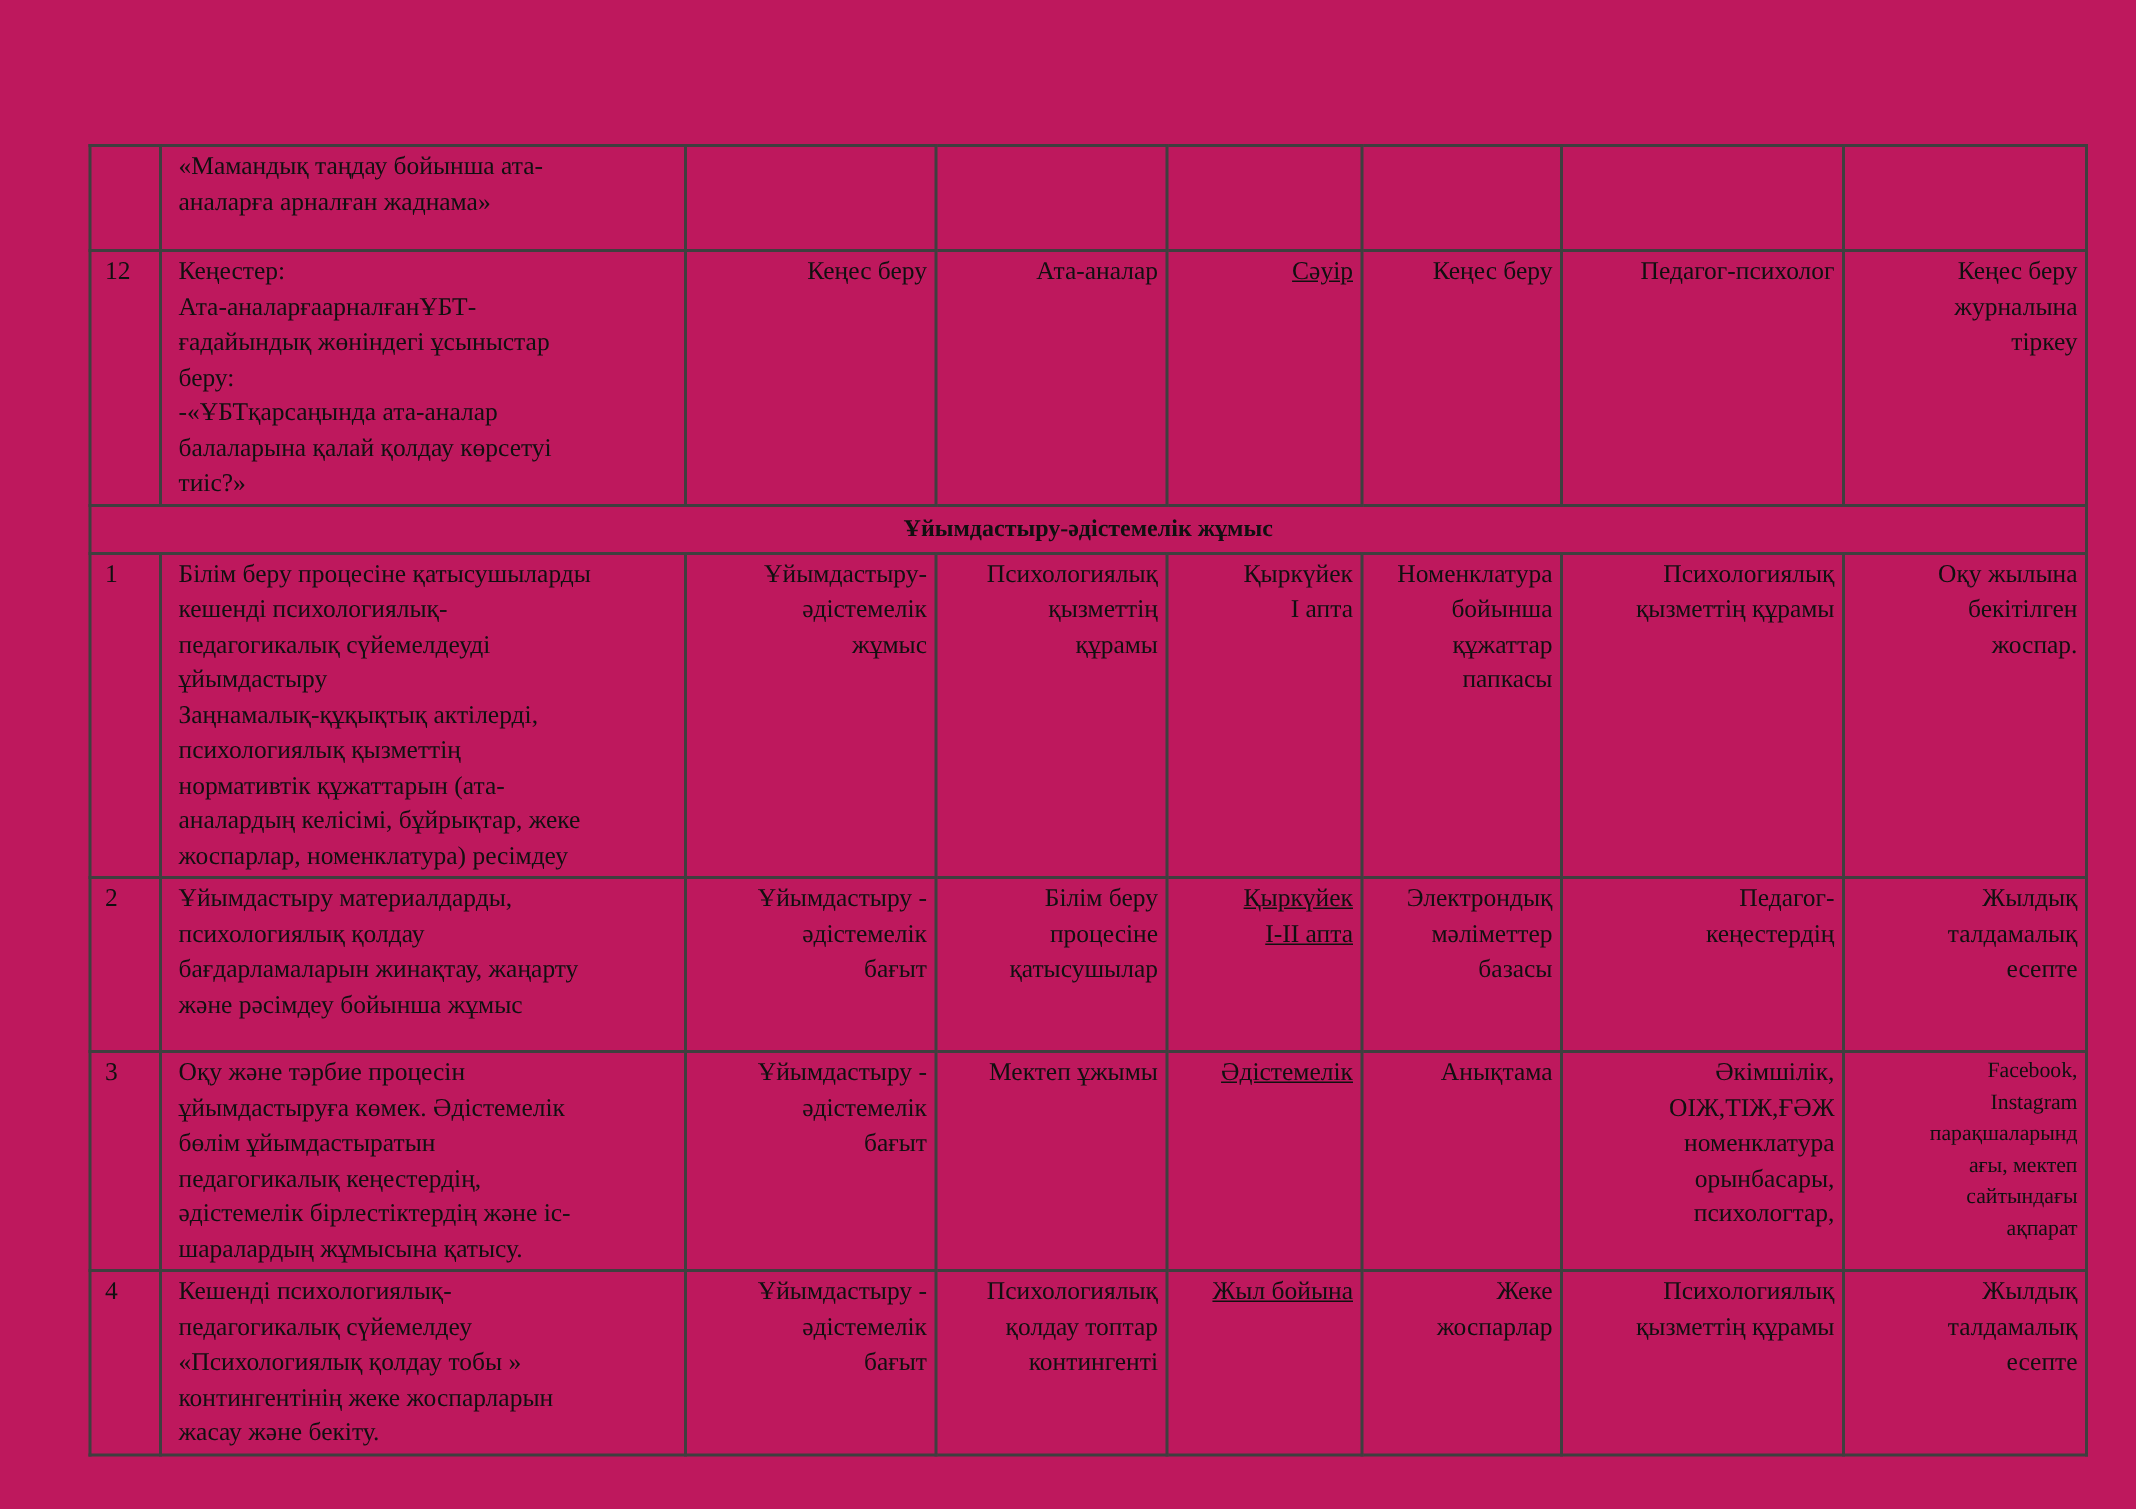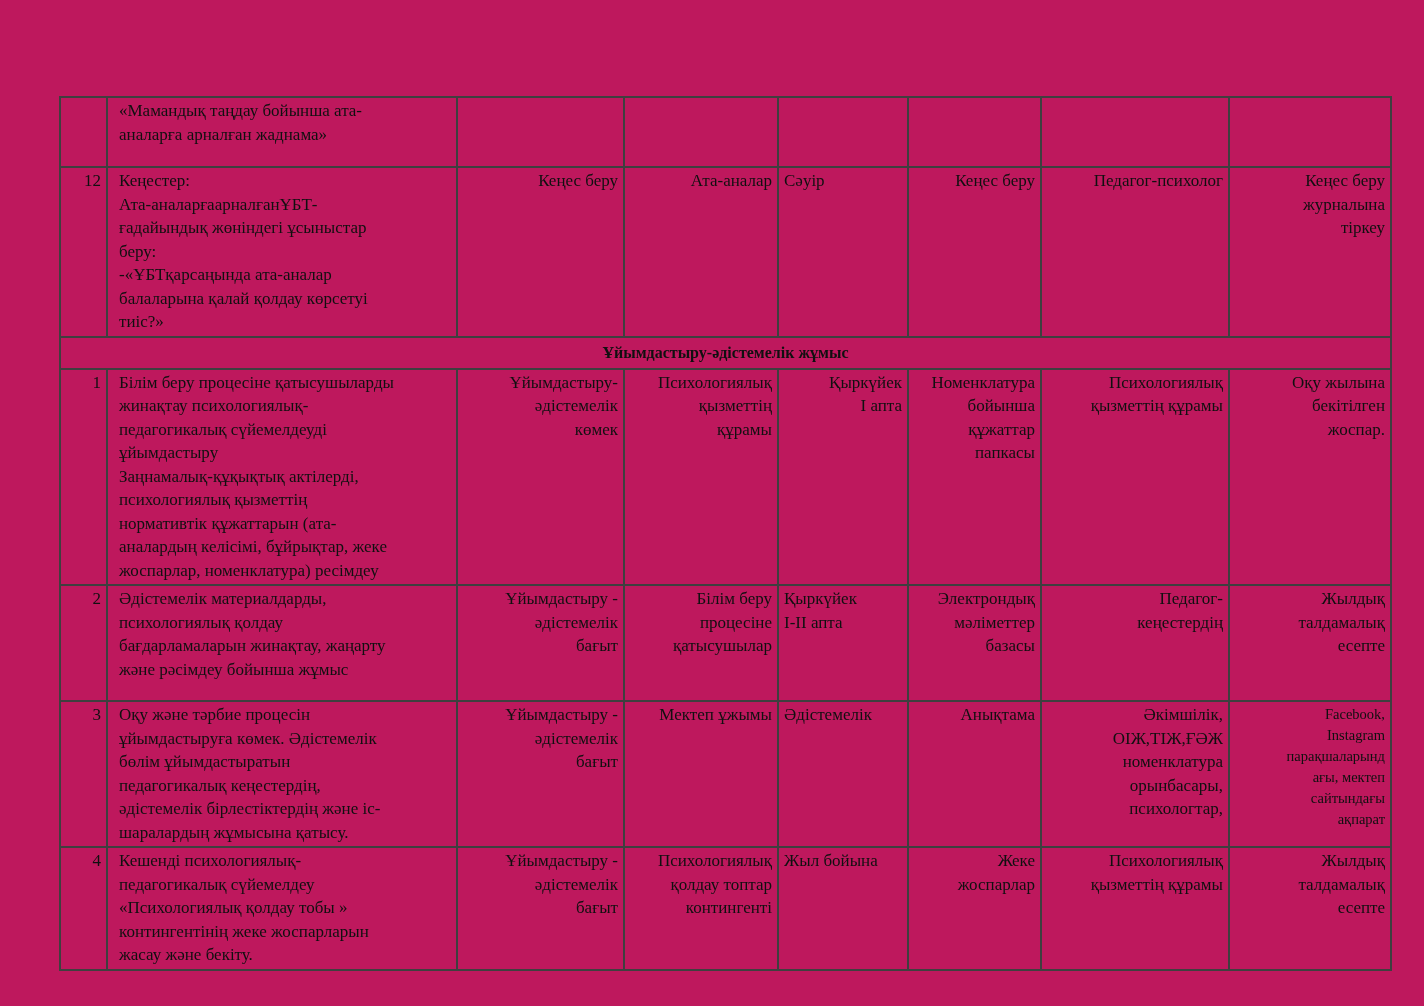--- a/index.html
+++ b/index.html
@@ -16,23 +16,23 @@
   td{
     border:2px solid #3f3f3f;
     vertical-align:top;
     padding:1px 5px 2px 5px;
     font-size:17px;line-height:23.5px;
     text-align:right;
     white-space:pre-line;
     overflow:hidden;
     word-wrap:break-word;
   }
-  td.num{text-align:right;padding-left:9px;}
+  td.num{text-align:left;padding-left:9px;}
   td.desc{text-align:left;padding-left:11px;padding-right:8px;}
-  td.left{text-align:left;}
+  td.left{text-align:right;text-decoration:underline;}
   td.small{font-size:14.5px;line-height:21px;padding-top:2px;padding-left:48px;}
   tr.hdr td{
     font-weight:bold;font-size:16px;line-height:26px;
     text-align:center;padding:2px 0 2px 0;white-space:normal;
   }
 </style>
 </head>
 <body>
 
 <div class="page">
@@ -80,50 +80,50 @@
 тіркеу</td>
     </tr>
 
     <tr class="hdr" style="height:32px">
       <td colspan="8">Ұйымдастыру-әдістемелік жұмыс</td>
     </tr>
 
     <tr style="height:213px">
       <td class="num">1</td>
       <td class="desc">Білім беру процесіне қатысушыларды
-жинақтау психологиялық-
+кешенді психологиялық-
 педагогикалық сүйемелдеуді
 ұйымдастыру
 Заңнамалық-құқықтық актілерді,
 психологиялық қызметтің
 нормативтік құжаттарын (ата-
 аналардың келісімі, бұйрықтар, жеке
 жоспарлар, номенклатура) ресімдеу</td>
       <td>Ұйымдастыру-
 әдістемелік
-көмек</td>
+жұмыс</td>
       <td>Психологиялық
 қызметтің
 құрамы</td>
       <td>Қыркүйек
 I апта</td>
       <td>Номенклатура
 бойынша
 құжаттар
 папкасы</td>
       <td>Психологиялық
 қызметтің құрамы</td>
       <td>Оқу жылына
 бекітілген
 жоспар.</td>
     </tr>
 
     <tr style="height:116px">
       <td class="num">2</td>
-      <td class="desc">Әдістемелік материалдарды,
+      <td class="desc">Ұйымдастыру материалдарды,
 психологиялық қолдау
 бағдарламаларын жинақтау, жаңарту
 және рәсімдеу бойынша жұмыс</td>
       <td>Ұйымдастыру -
 әдістемелік
 бағыт</td>
       <td>Білім беру
 процесіне
 қатысушылар</td>
       <td class="left">Қыркүйек

